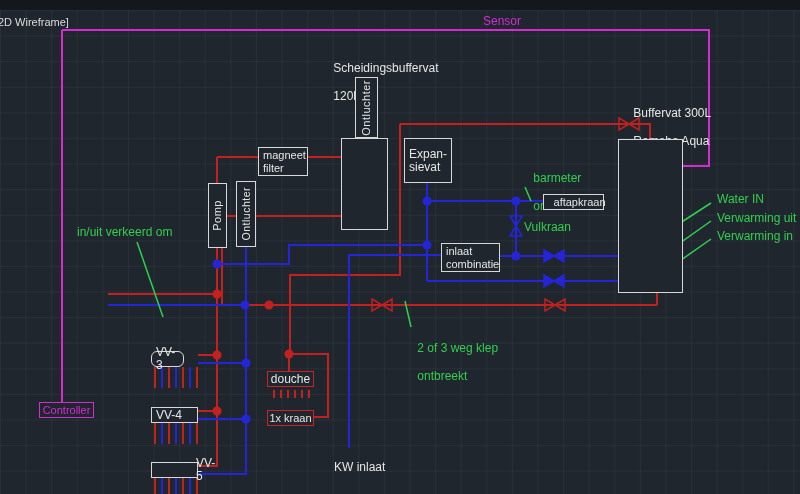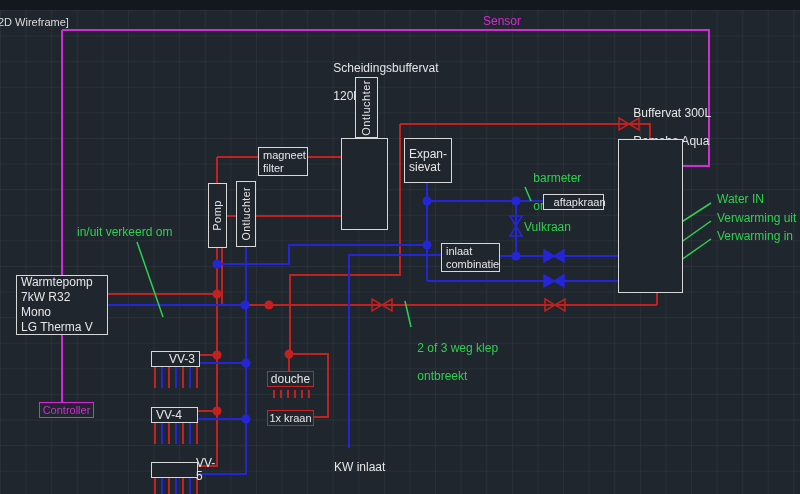--- a/index.html
+++ b/index.html
@@ -265,25 +265,22 @@
   <div class="box" style="left:441px;top:233px;width:59px;height:29px;justify-content:flex-start;">
     <span class="pad small"><span>inlaat</span><br><span>combinatie</span></span>
   </div>
 
   <div class="box" style="left:543px;top:184px;width:61px;height:16px;padding-left:12px;">
     <span class="small">aftapkraan</span>
   </div>
 
   <div class="box" style="left:618px;top:129px;width:65px;height:154px;"></div>
 
-  <div class="box" style="left:16px;top:265px;width:92px;height:60px;justify-content:flex-start;">
-    <span class="pad" style="line-height:15px;"><span>Warmtepomp</span><br><span>7kW R32 Mono</span><br><span>LG Therma V</span></span>
-  </div>
-
-  <div class="box" style="left:151px;top:341px;width:49px;height:16px;justify-content:flex-end;">
+
+  <div class="box" style="left:151px;top:341px;width:33px;height:16px;justify-content:flex-end;border-radius:6px;">
     <span class="pad">VV-3</span>
   </div>
   <div class="box" style="left:151px;top:397px;width:47px;height:16px;justify-content:flex-start;">
     <span class="pad">VV-4</span>
   </div>
   <div class="box" style="left:151px;top:452px;width:47px;height:16px;justify-content:flex-start;padding-left:40px;">
     <span class="pad">VV-5</span>
   </div>
 
   <div class="box redborder" style="left:267px;top:361px;width:47px;height:16px;">

